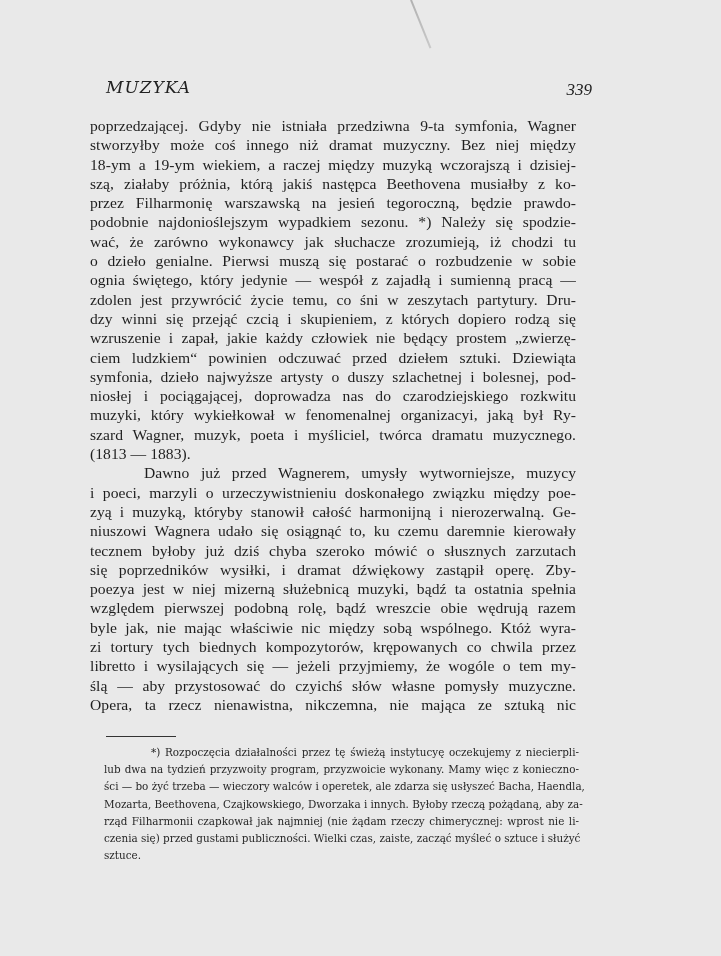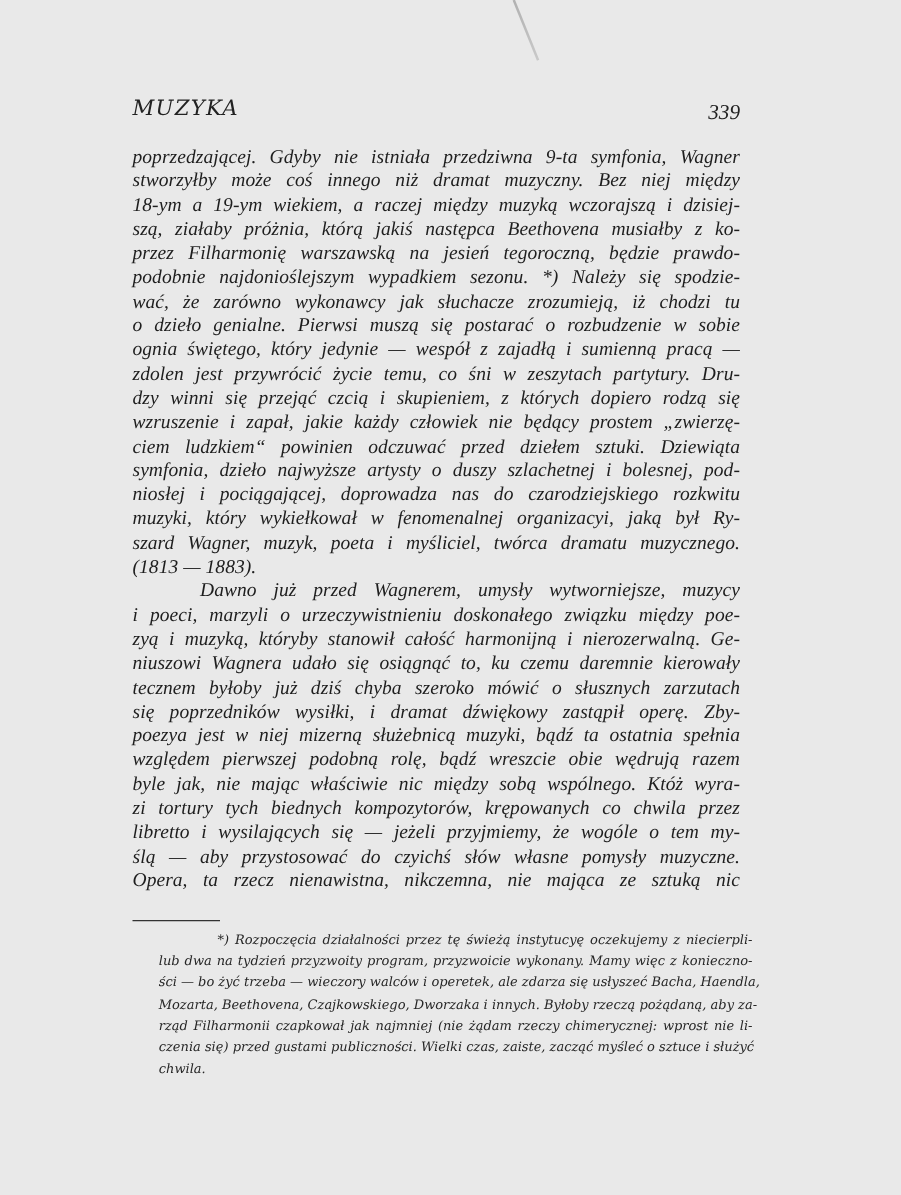--- a/index.html
+++ b/index.html
@@ -23,36 +23,36 @@
     position:absolute; left:0; top:0;
     font-family:"DejaVu Serif", serif; font-style:italic;
     font-size:17px; letter-spacing:1px; color:#222;
   }
   .rh-page {
     position:absolute; right:0; top:3px;
     font-family:Liberation Serif, serif; font-style:italic;
     font-size:17px; color:#222;
   }
   .body-text {
-    position:absolute; left:106px; top:116px; width:486px;font-style:italic;
+    position:absolute; left:90px; top:116px; width:486px;
   }
   .line {
     display:block; font-size:13.6px; line-height:19.3px;
     text-align:justify; text-align-last:justify;
     white-space:nowrap; height:19.3px; overflow:visible;
     font-family:"Liberation Serif", serif;
     font-size:15.6px; letter-spacing:0.05px;
   }
   .line.last { text-align-last:left; }
   .line.indent { padding-left:54px; }
   .rule {
     position:absolute; left:106px; top:736px; width:70px; height:1px; background:#333;
   }
   .footnote {
-    position:absolute; left:127px; top:744px; width:475px;font-style:italic;
+    position:absolute; left:104px; top:744px; width:475px;
   }
   .fline {
     display:block; height:17.2px; line-height:17.2px;
     font-family:"DejaVu Serif", serif; font-size:10.4px;
     text-align:justify; text-align-last:justify; white-space:nowrap;
     color:#262626;
   }
   .fline.first { padding-left:47px; }
   .fline.last { text-align-last:left; }
 </style>
@@ -102,14 +102,14 @@
 
 <div class="rule"></div>
 
 <div class="footnote" id="footnote">
     <span class="fline first">*) Rozpoczęcia działalności przez tę świeżą instytucyę oczekujemy z niecierpli-</span>
     <span class="fline">lub dwa na tydzień przyzwoity program, przyzwoicie wykonany. Mamy więc z konieczno-</span>
     <span class="fline">ści — bo żyć trzeba — wieczory walców i operetek, ale zdarza się usłyszeć Bacha, Haendla,</span>
     <span class="fline">Mozarta, Beethovena, Czajkowskiego, Dworzaka i innych. Byłoby rzeczą pożądaną, aby za-</span>
     <span class="fline">rząd Filharmonii czapkował jak najmniej (nie żądam rzeczy chimerycznej: wprost nie li-</span>
     <span class="fline">czenia się) przed gustami publiczności. Wielki czas, zaiste, zacząć myśleć o sztuce i służyć</span>
-    <span class="fline last">chwila.</span>
+    <span class="fline last">sztuce.</span>
   </div>
 
 </body></html>

